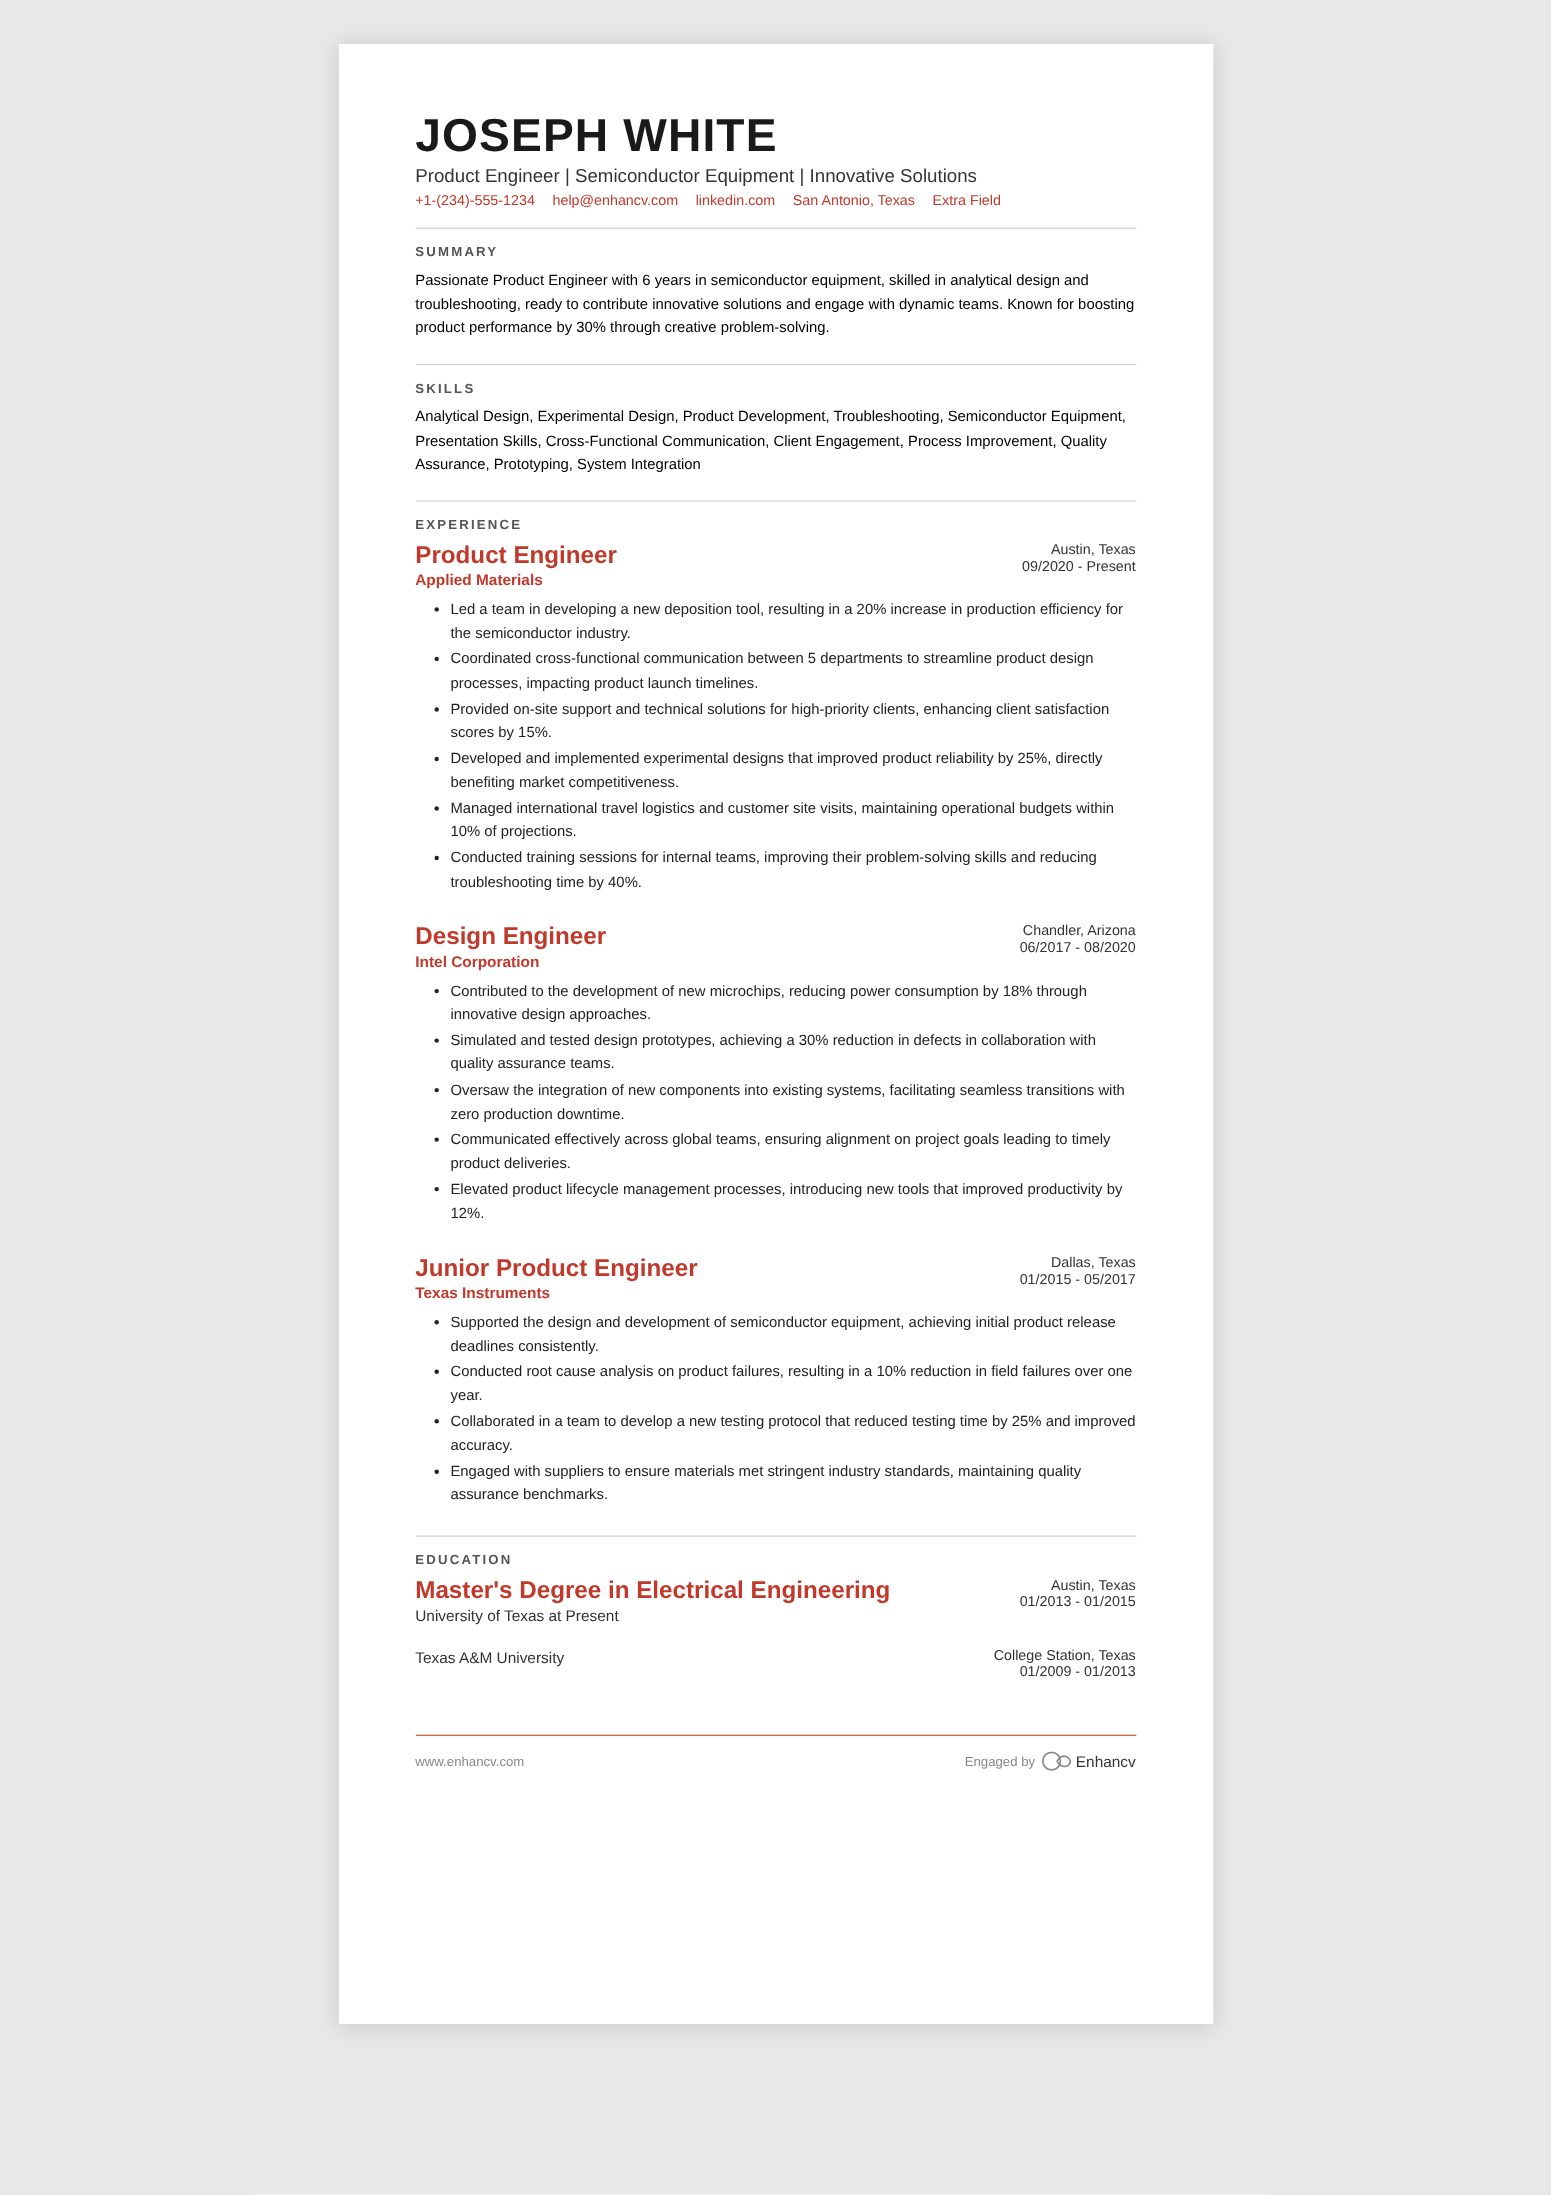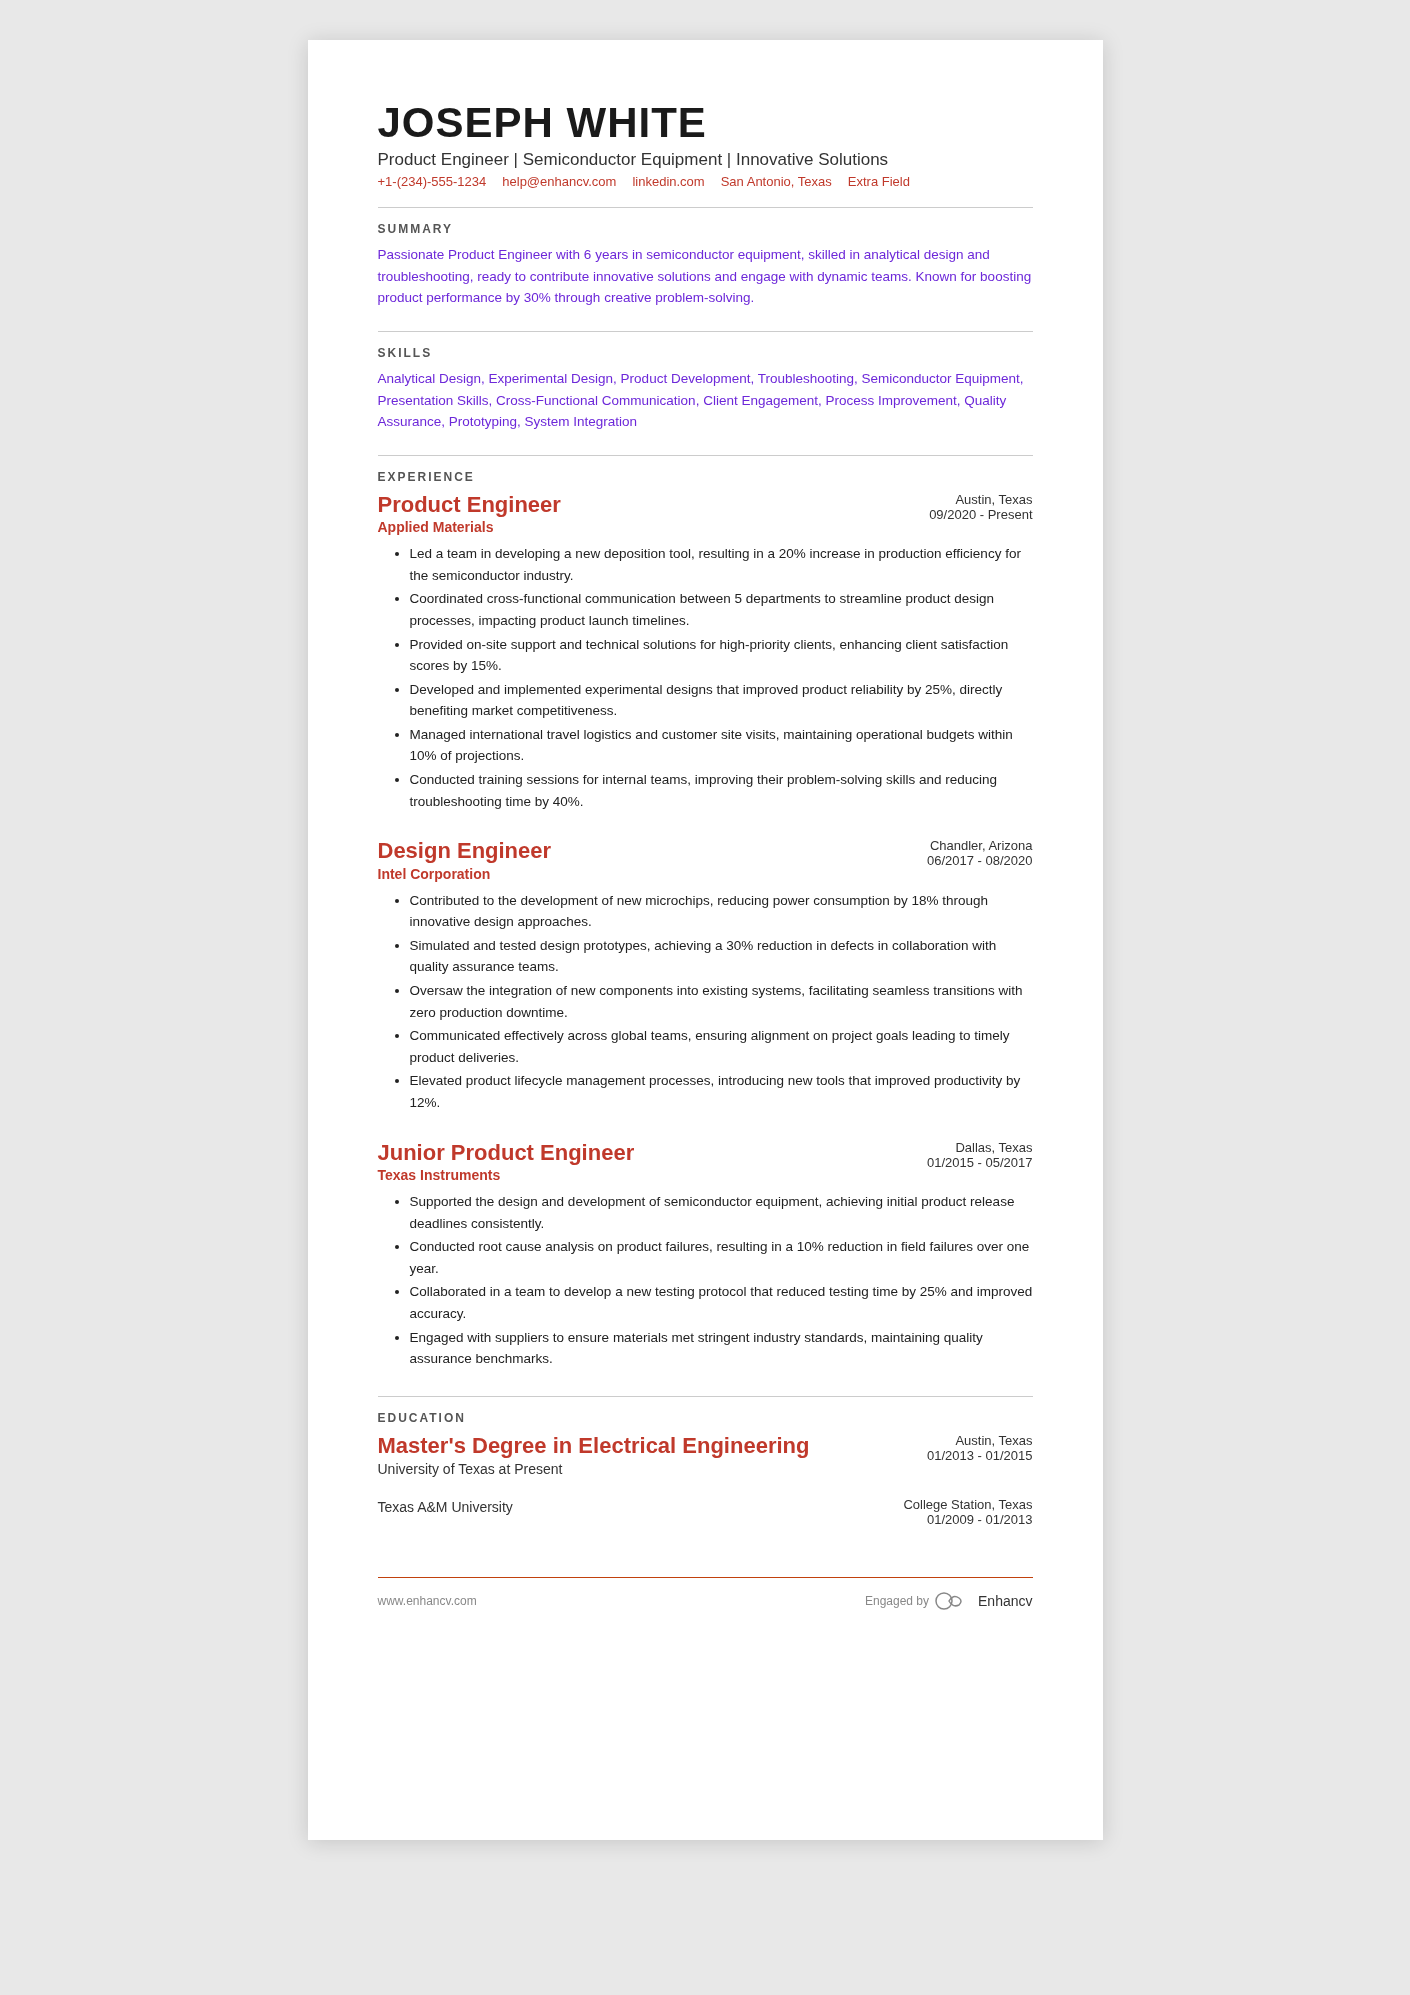--- a/index.html
+++ b/index.html
@@ -49,21 +49,21 @@
     .section-label {
       font-size: 12px;
       font-weight: 700;
       color: #555;
       letter-spacing: 2px;
       text-transform: uppercase;
       margin-bottom: 8px;
     }
     .section-text {
       font-size: 13.5px;
-      color: #6d28d9;
+      color: #000000;
       line-height: 1.6;
     }
     .section-block {
       margin-bottom: 22px;
     }
     .experience-entry {
       margin-bottom: 26px;
     }
     .experience-header {
       display: flex;
@@ -147,21 +147,21 @@
     .footer-powered {
       font-size: 12px;
       color: #888;
       display: flex;
       align-items: center;
       gap: 6px;
     }
     .enhancv-logo {
       display: flex;
       align-items: center;
-      gap: 15px;
+      gap: 3px;
     }
     .enhancv-logo svg {
       width: 28px;
       height: 18px;
     }
     .enhancv-brand {
       font-size: 14px;
       color: #333;
       font-weight: 500;
     }

